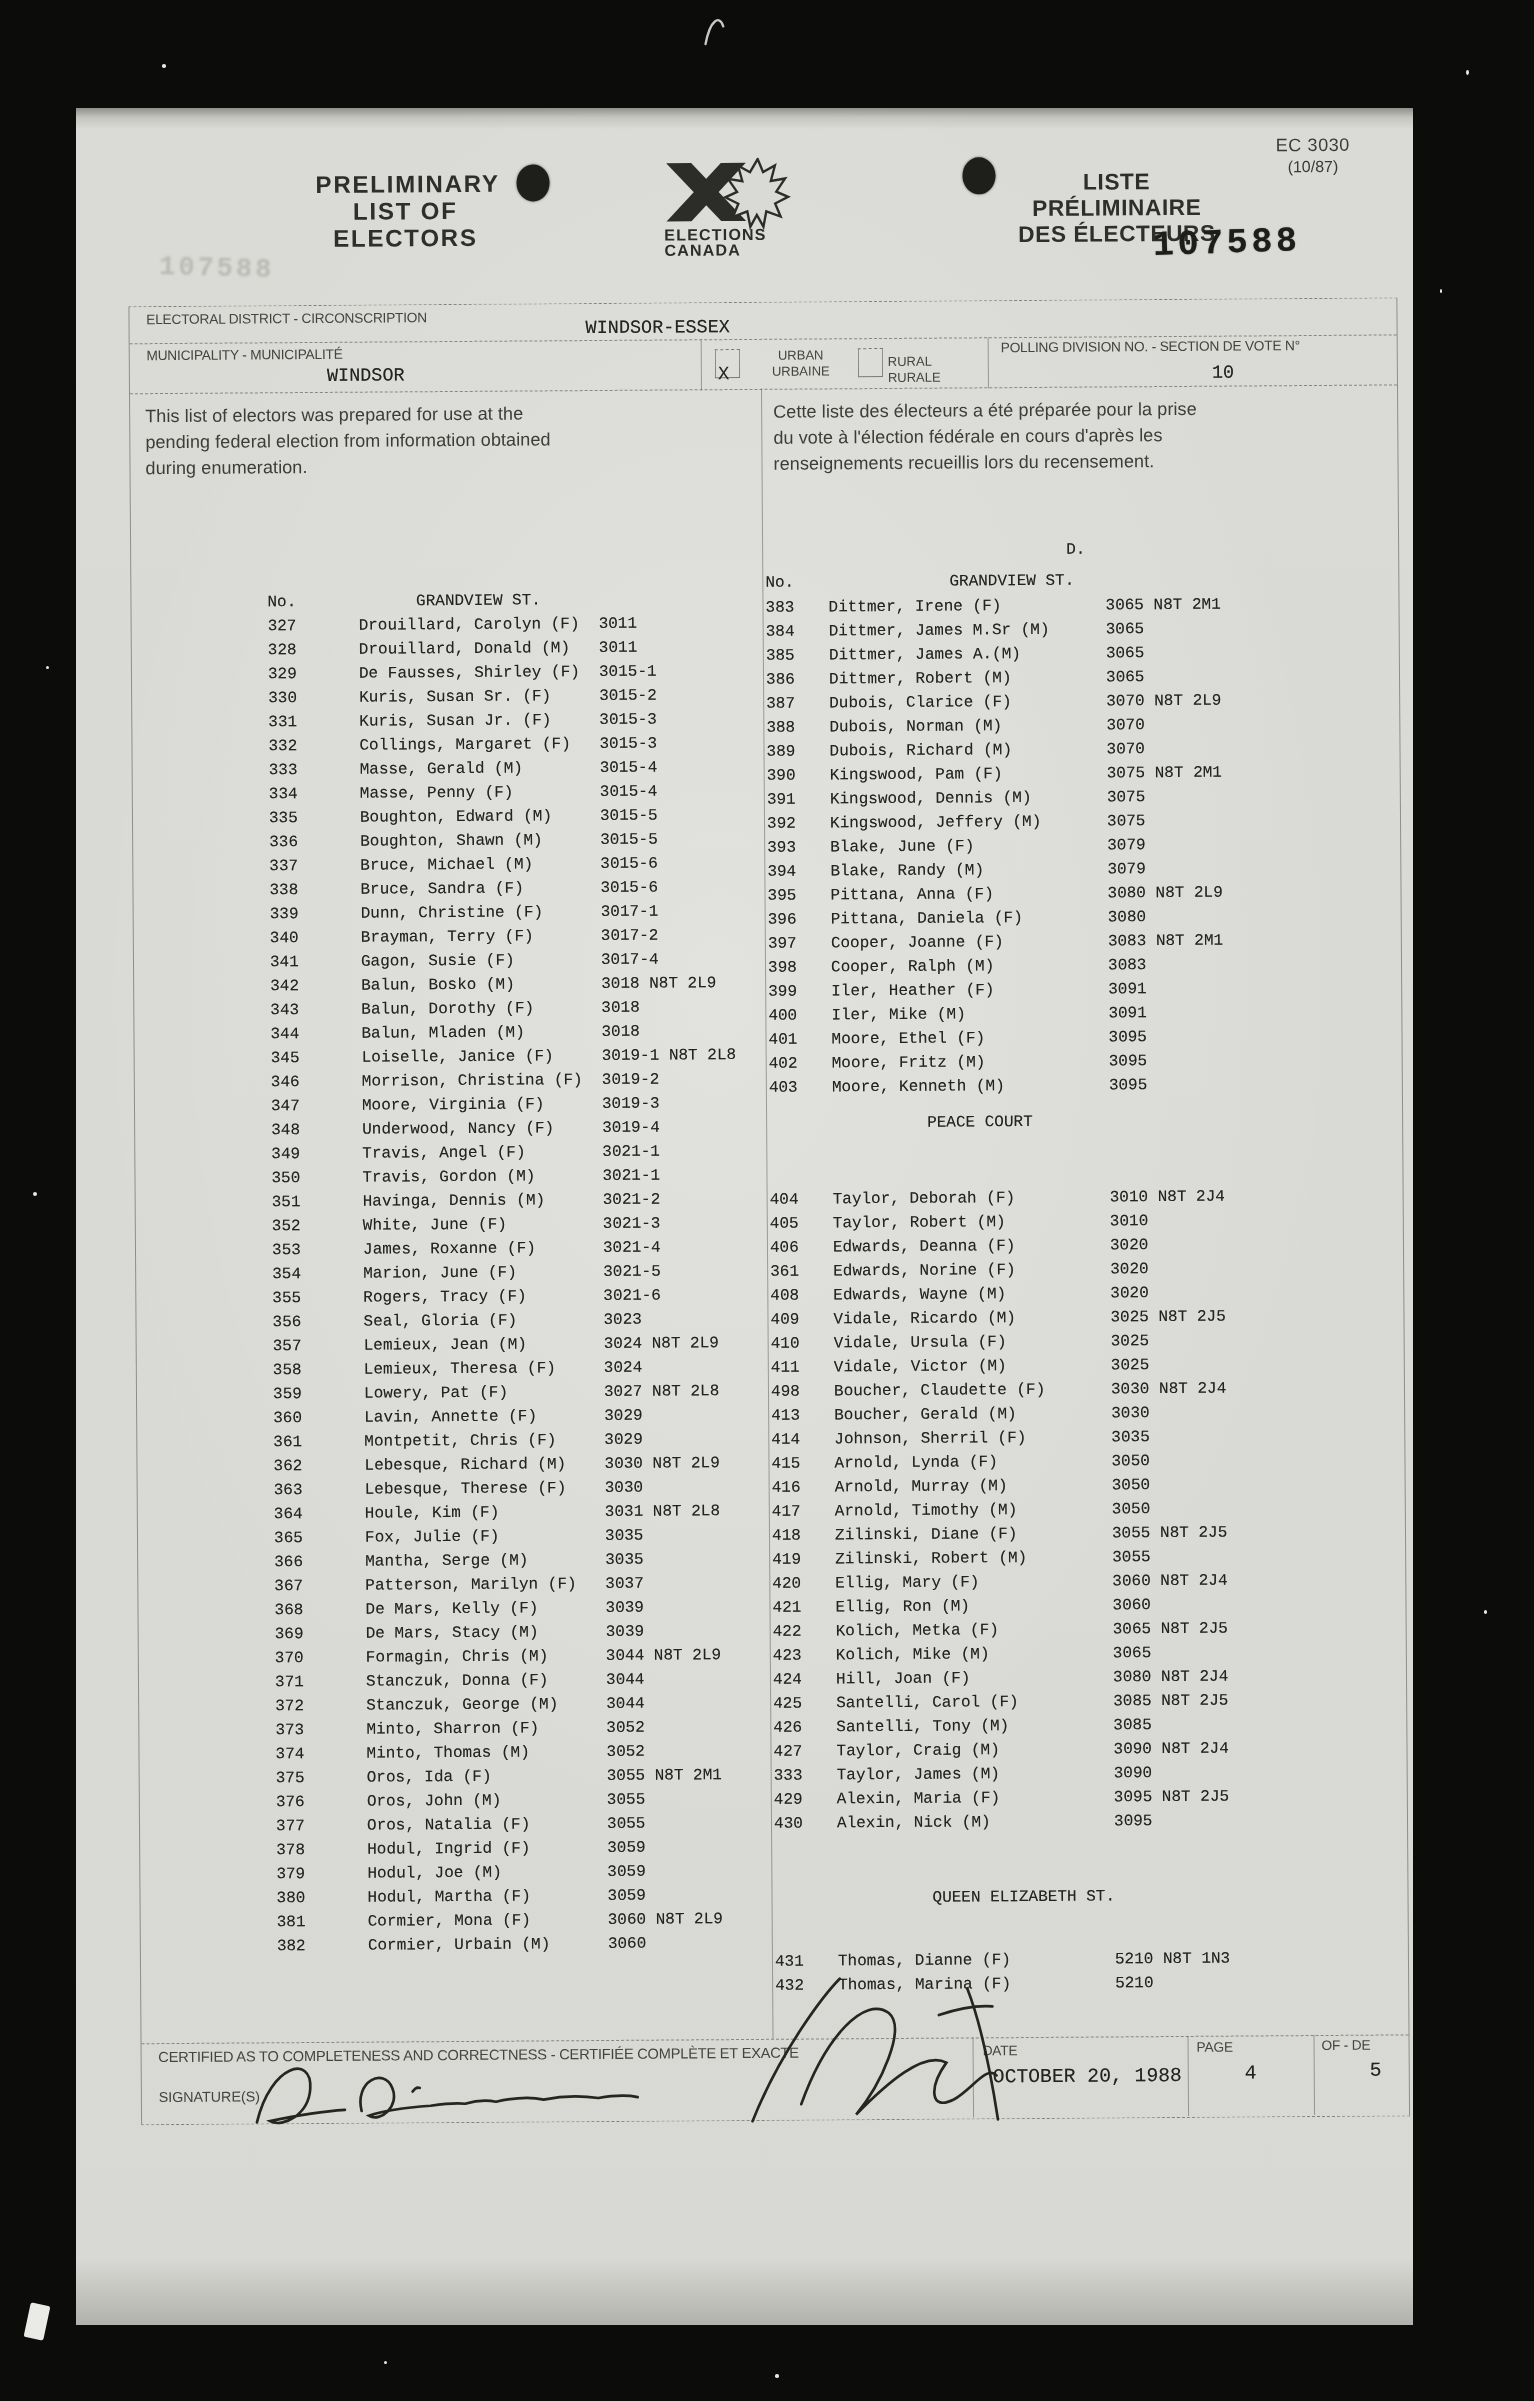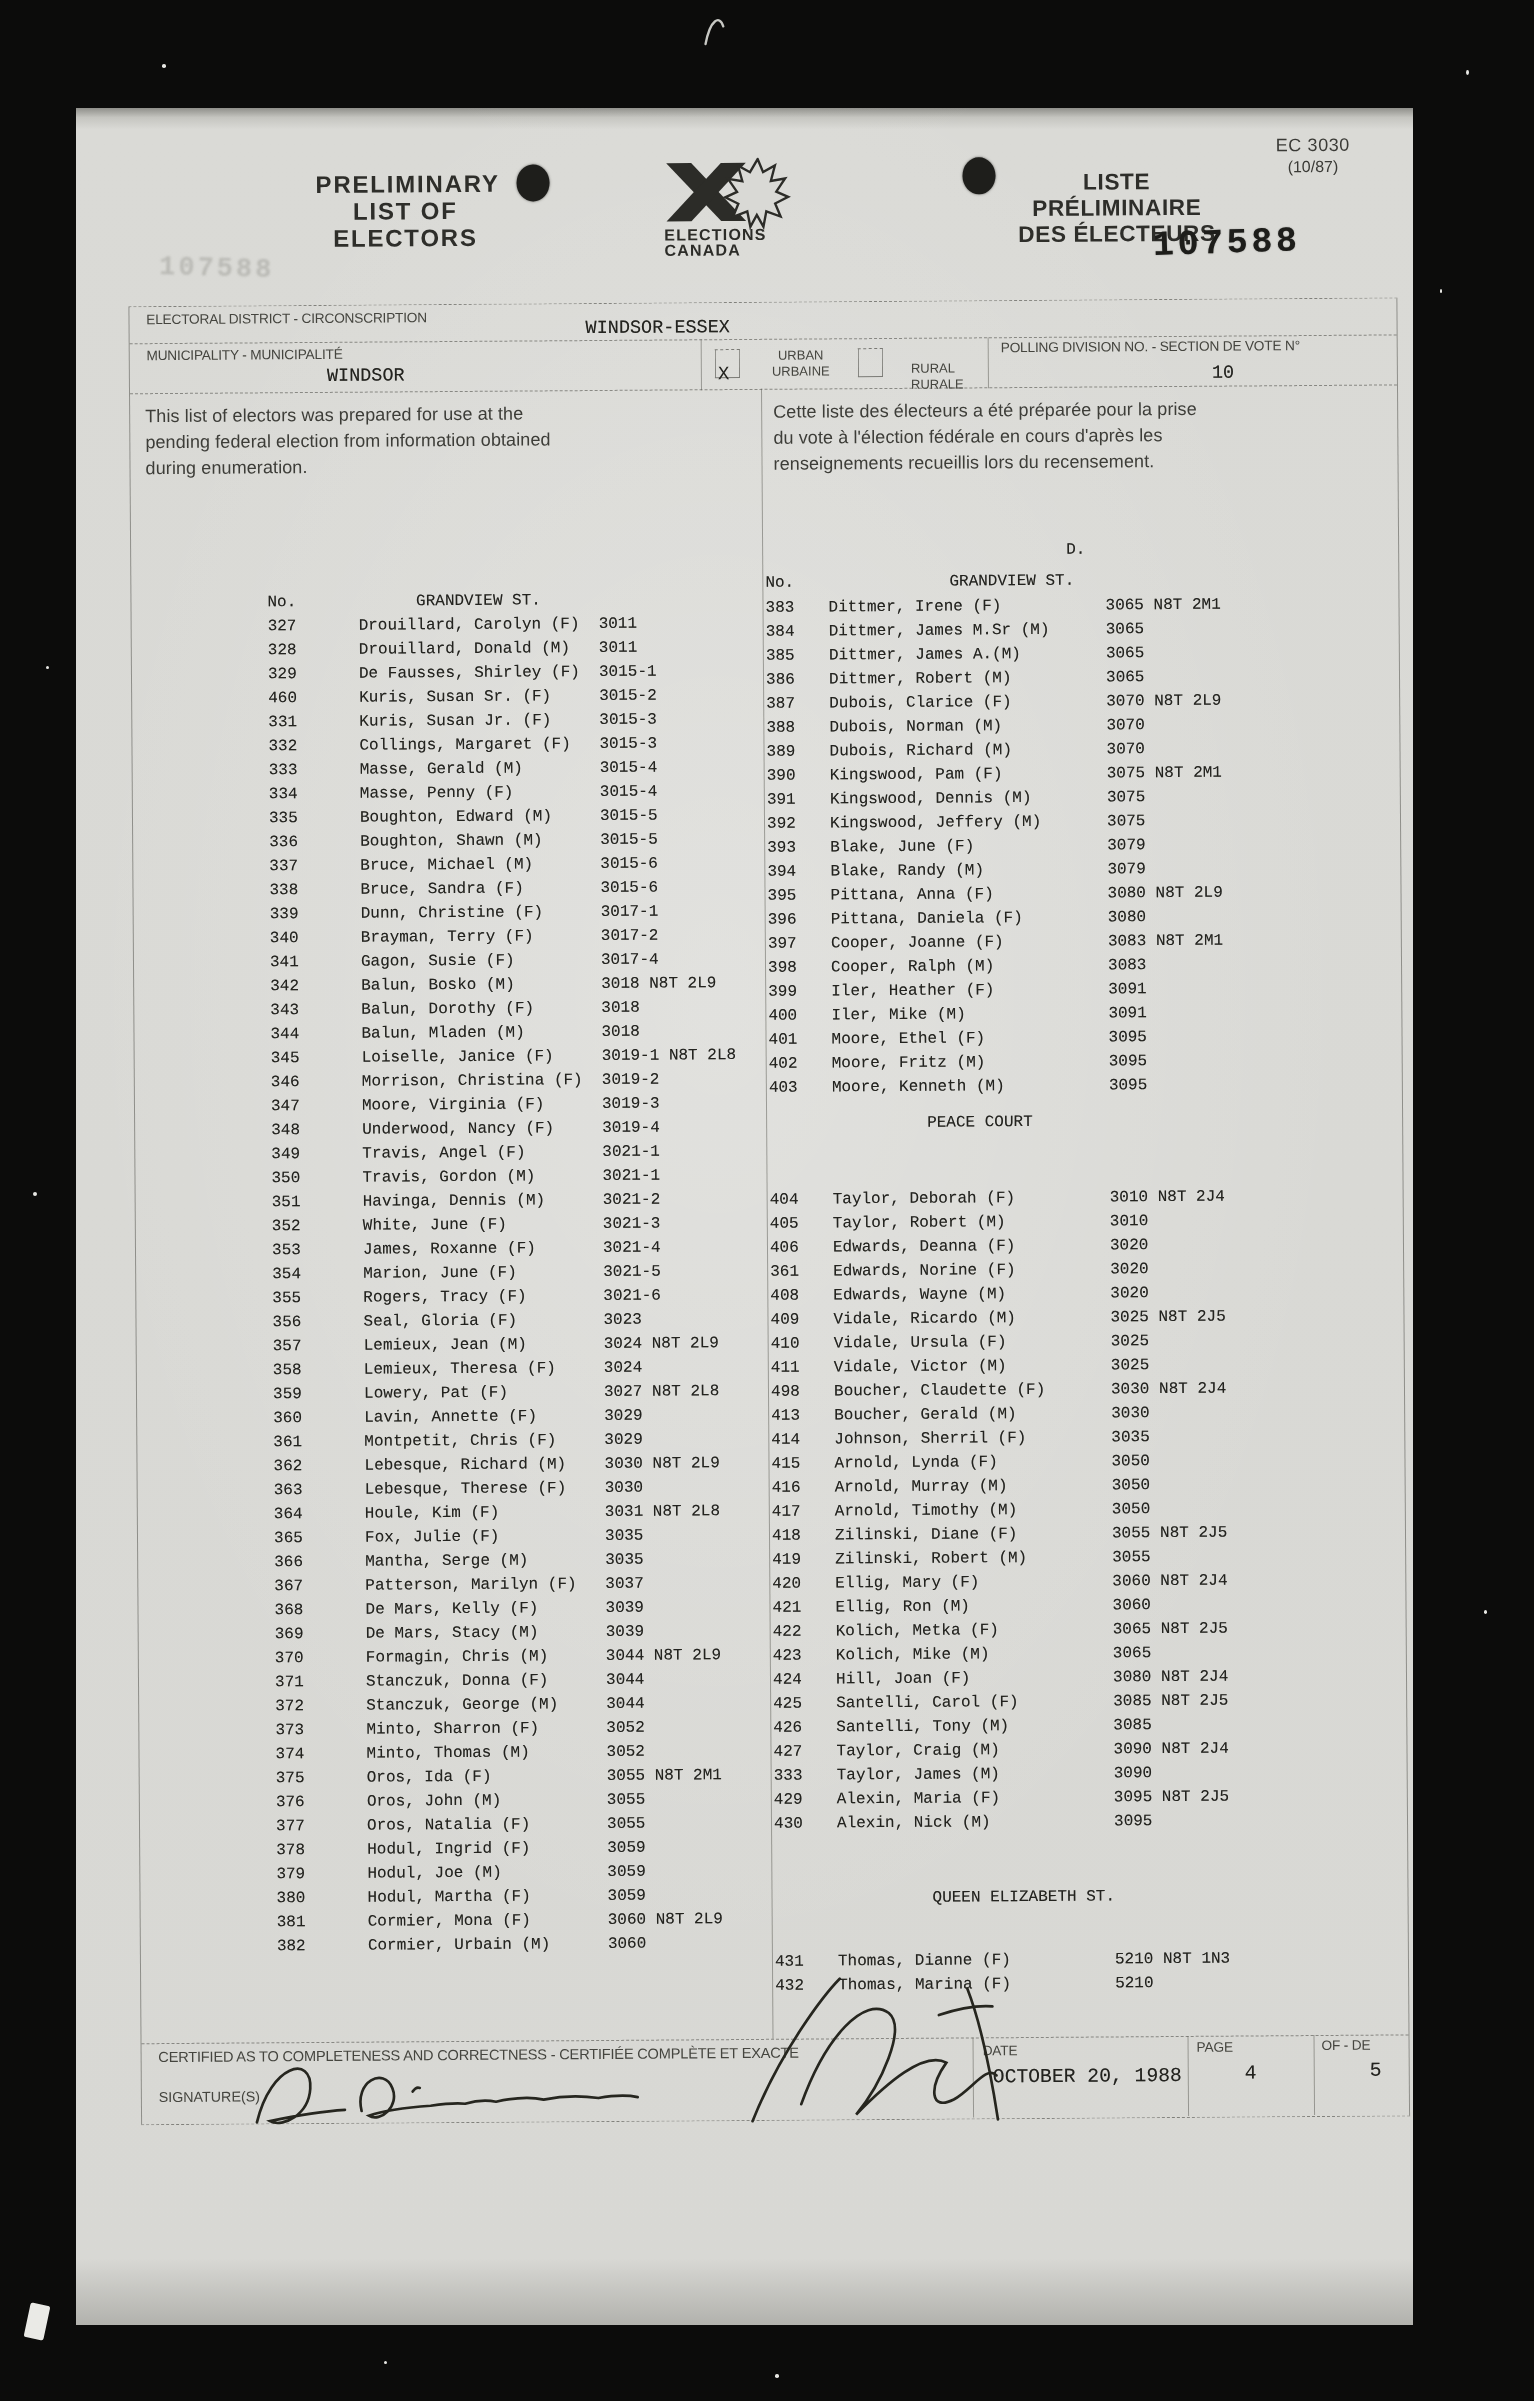--- a/index.html
+++ b/index.html
@@ -149,21 +149,21 @@
         <div class="ftype" style="left:456px;top:14.3px;">WINDSOR-ESSEX</div>
 
         <div class="flabel" style="left:16.7px;top:41px;">MUNICIPALITY - MUNICIPALITÉ</div>
         <div class="ftype" style="left:197px;top:60px;">WINDSOR</div>
 
         <div class="checkbox" style="left:585px;top:46px;"></div>
         <div class="checkmark" style="left:588px;top:60px;">X</div>
         <div class="cblabel pre" style="left:642px;top:45px;text-align:center;">URBAN
 URBAINE</div>
         <div class="checkbox" style="left:728px;top:46px;"></div>
-        <div class="cblabel pre" style="left:758px;top:59px;margin-left:23px;">RURAL
+        <div class="cblabel pre" style="left:758px;top:52px;">RURAL
 RURALE</div>
 
         <div class="flabel" style="left:871px;top:39px;">POLLING DIVISION NO. - SECTION DE VOTE N°</div>
         <div class="ftype" style="left:1082px;top:63px;">10</div>
 
         <div class="notice pre" style="left:15px;top:96px;width:572px;">This list of electors was prepared for use at the
 pending federal election from information obtained
 during enumeration.</div>
         <div class="notice pre" style="left:643px;top:96px;width:619px;">Cette liste des électeurs a été préparée pour la prise
 du vote à l'élection fédérale en cours d'après les
@@ -198,21 +198,21 @@
               <span class="ad">3011</span>
             </div>
 
             <div class="row">
               <span class="no">329</span>
               <span class="nm">De Fausses, Shirley (F)</span>
               <span class="ad">3015-1</span>
             </div>
 
             <div class="row">
-              <span class="no">460</span>
+              <span class="no">330</span>
               <span class="nm">Kuris, Susan Sr. (F)</span>
               <span class="ad">3015-2</span>
             </div>
 
             <div class="row">
               <span class="no">331</span>
               <span class="nm">Kuris, Susan Jr. (F)</span>
               <span class="ad">3015-3</span>
             </div>
 

